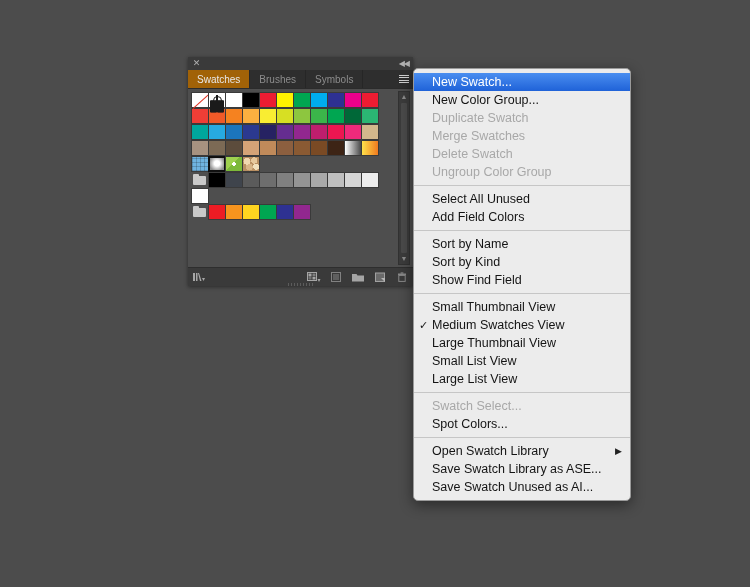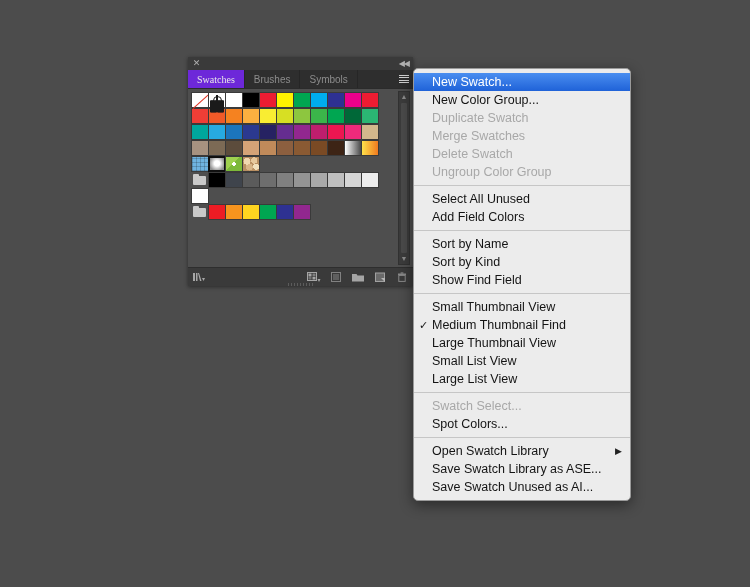--- a/index.html
+++ b/index.html
@@ -63,23 +63,22 @@
     padding: 0 9px;
     display: flex;
     align-items: center;
     font-size: 10px;
     color: #8c8c8c;
     background: #2e2e2e;
     border-right: 1px solid #262626;
     white-space: nowrap;
   }
   .panel-tab.active {
-    background: #6d28d9;
+    background: #a16207;
     color: #e8e8e8;
-    font-family: Liberation Serif, serif;
   }
   .panel-tabs-spacer {
     flex: 1;
     background: #2e2e2e;
   }
   .panel-menu-btn {
     width: 18px;
     background: #2e2e2e;
     display: flex;
     align-items: center;
@@ -520,21 +519,21 @@
     <div class="menu-item disabled"><span>Ungroup Color Group</span></div>
     <div class="menu-sep"></div>
     <div class="menu-item"><span>Select All Unused</span></div>
     <div class="menu-item"><span>Add Field Colors</span></div>
     <div class="menu-sep"></div>
     <div class="menu-item"><span>Sort by Name</span></div>
     <div class="menu-item"><span>Sort by Kind</span></div>
     <div class="menu-item"><span>Show Find Field</span></div>
     <div class="menu-sep"></div>
     <div class="menu-item"><span>Small Thumbnail View</span></div>
-    <div class="menu-item"><span class="check">✓</span><span>Medium Thumbnail Find</span></div>
+    <div class="menu-item"><span class="check">✓</span><span>Medium Swatches View</span></div>
     <div class="menu-item"><span>Large Thumbnail View</span></div>
     <div class="menu-item"><span>Small List View</span></div>
     <div class="menu-item"><span>Large List View</span></div>
     <div class="menu-sep"></div>
     <div class="menu-item disabled"><span>Swatch Select...</span></div>
     <div class="menu-item"><span>Spot Colors...</span></div>
     <div class="menu-sep"></div>
     <div class="menu-item"><span>Open Swatch Library</span><span class="submarker">▶</span></div>
     <div class="menu-item"><span>Save Swatch Library as ASE...</span></div>
     <div class="menu-item"><span>Save Swatch Unused as AI...</span></div>

